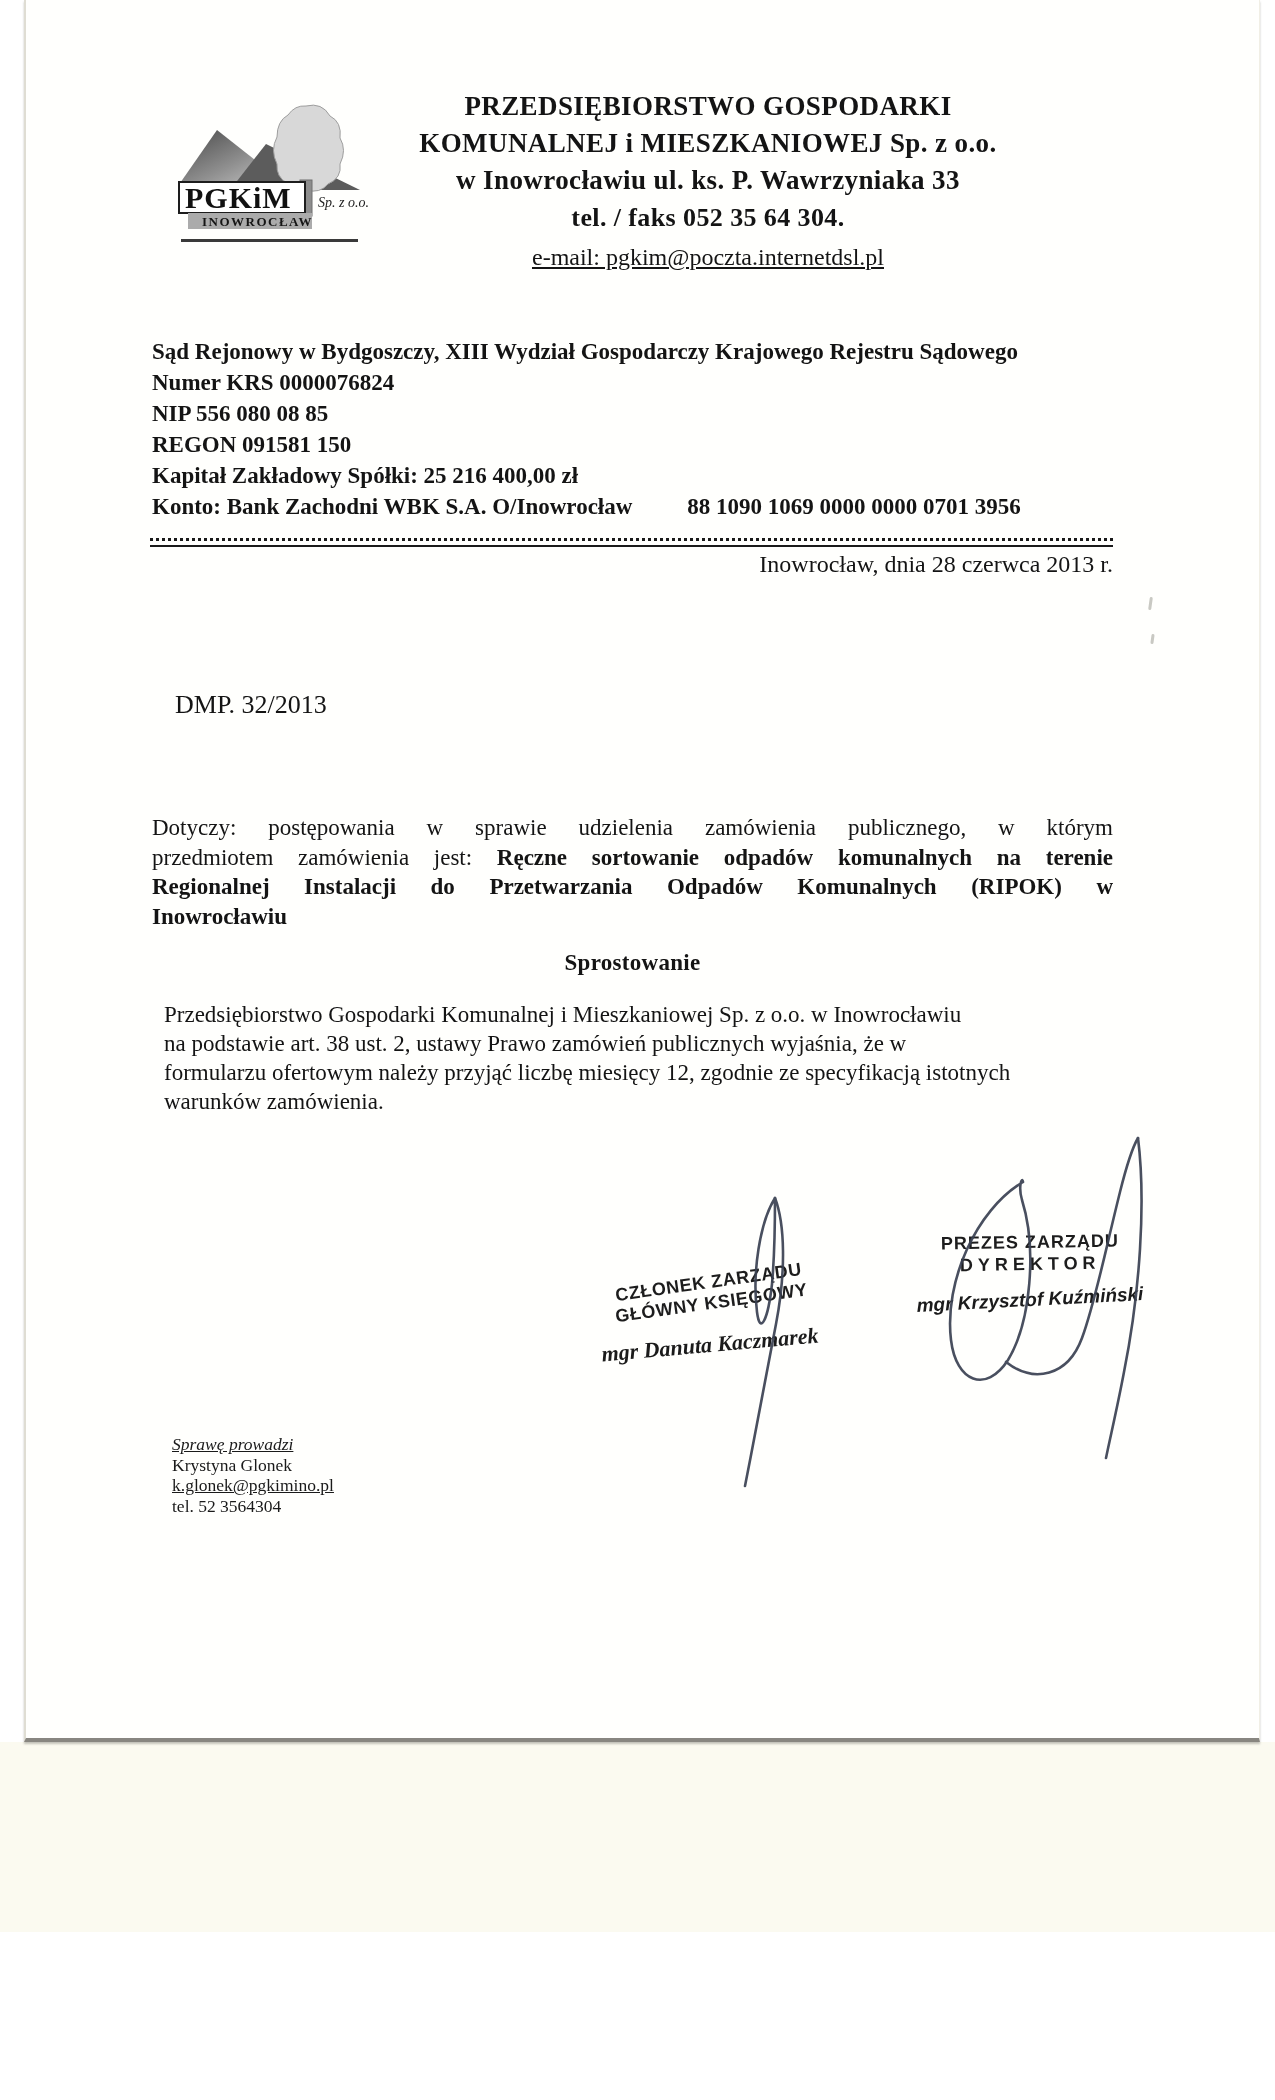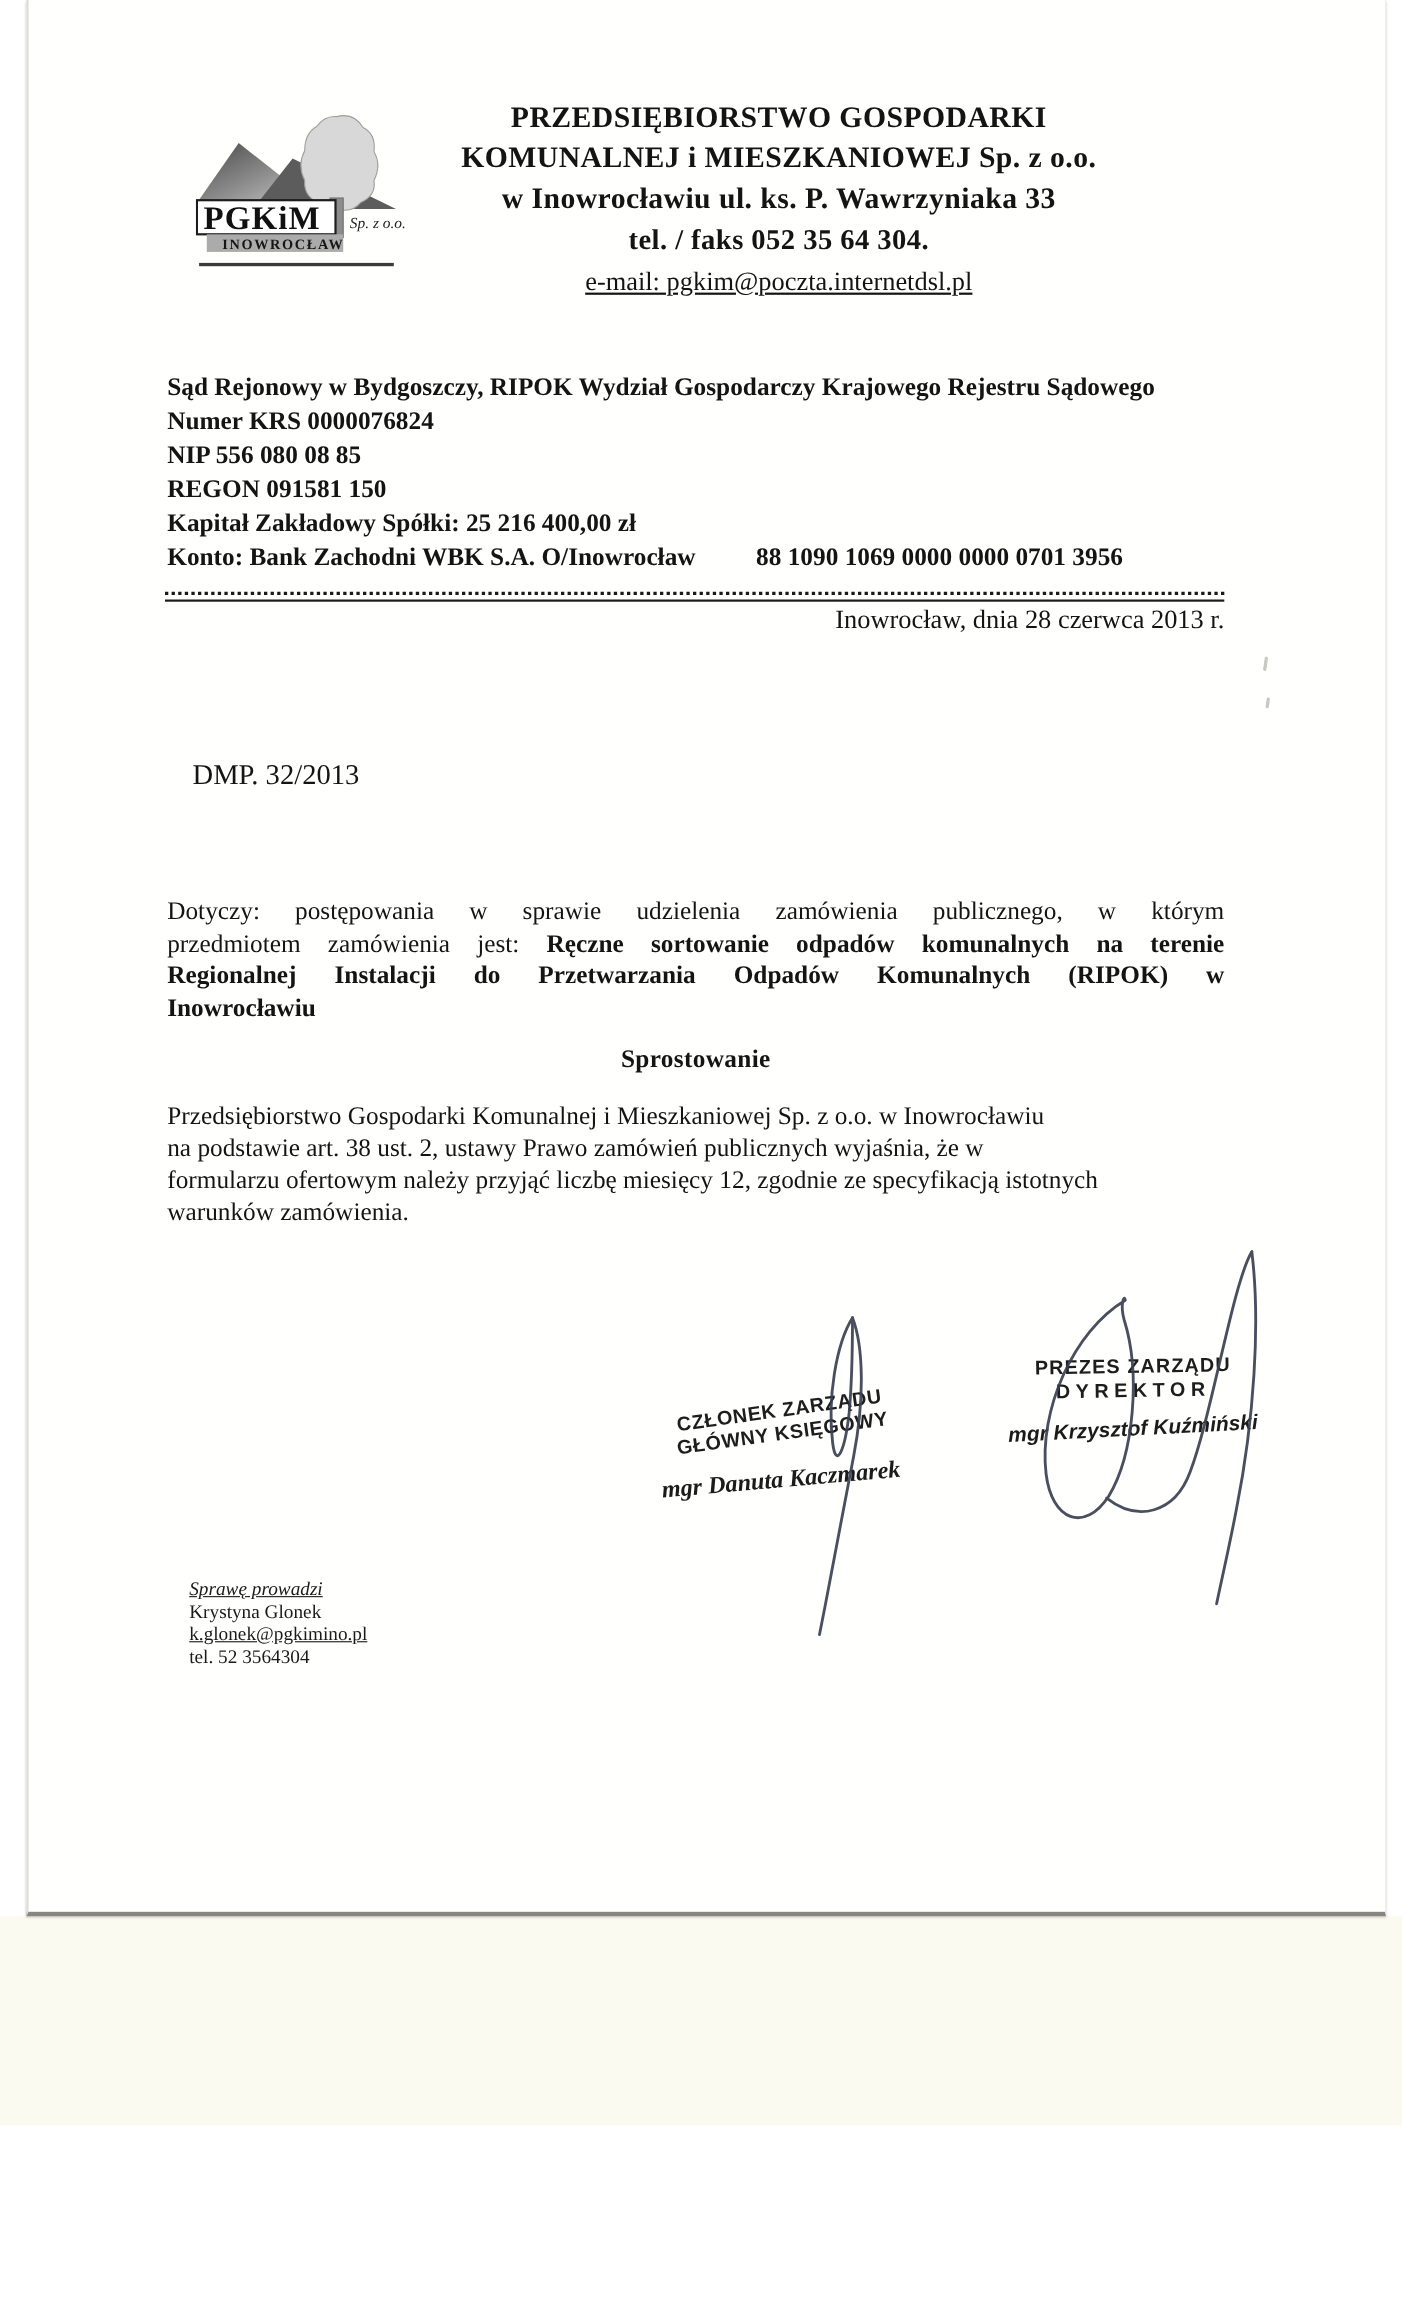--- a/index.html
+++ b/index.html
@@ -28,21 +28,21 @@
   .artifact{position:absolute;background:#c9c9c3;border-radius:2px;transform:rotate(8deg);}
   .a1{left:1149px;top:597px;width:3px;height:13px;}
   .a2{left:1151px;top:634px;width:3px;height:10px;}
   
   .refnum{position:absolute;left:175px;top:690px;font-size:26px;font-weight:normal;white-space:nowrap;}
   .subject{position:absolute;left:152px;top:797px;width:961px;font-size:23px;line-height:29.5px;margin-top:16px;}
   .jline{text-align:justify;text-align-last:justify;}
   .subject .b{font-weight:bold;}
   .heading{position:absolute;left:152px;top:950px;width:961px;text-align:center;
            font-size:23px;font-weight:bold;letter-spacing:.3px;}
-  .para{position:absolute;left:152px;top:1000px;width:980px;font-size:23px;line-height:29px;}
+  .para{position:absolute;left:164px;top:1000px;width:980px;font-size:23px;line-height:29px;}
   .para .row{white-space:nowrap;}
   
   .stamp{position:absolute;font-family:"Liberation Sans",sans-serif;font-weight:bold;color:#1d1d1d;text-align:center;}
   .stamp-left{left:590px;top:1272px;width:240px;font-size:18px;line-height:21px;letter-spacing:.6px;
               transform:rotate(-8deg);}
   .name-left{position:absolute;left:580px;top:1332px;width:260px;text-align:center;
              font-family:"Liberation Serif",serif;font-style:italic;font-weight:bold;font-size:22px;
              transform:rotate(-5deg);color:#1b1b1b;}
   .stamp-right{left:925px;top:1231px;width:210px;font-size:18px;line-height:22px;letter-spacing:1px;
                transform:rotate(-1deg);}
@@ -87,21 +87,21 @@
 
   <div class="head-block">
     <div class="head-line">PRZEDSIĘBIORSTWO GOSPODARKI</div>
     <div class="head-line">KOMUNALNEJ i MIESZKANIOWEJ Sp. z o.o.</div>
     <div class="head-line">w Inowrocławiu ul. ks. P. Wawrzyniaka 33</div>
     <div class="head-line tel">tel. / faks 052 35 64 304.</div>
     <div class="head-email">e-mail: pgkim@poczta.internetdsl.pl</div>
   </div>
 
   <div class="registry">
-    <div class="row">Sąd Rejonowy w Bydgoszczy, RIPOK Wydział Gospodarczy Krajowego Rejestru Sądowego</div>
+    <div class="row">Sąd Rejonowy w Bydgoszczy, XIII Wydział Gospodarczy Krajowego Rejestru Sądowego</div>
     <div class="row">Numer KRS 0000076824</div>
     <div class="row">NIP 556 080 08 85</div>
     <div class="row">REGON 091581 150</div>
     <div class="row">Kapitał Zakładowy Spółki: 25 216 400,00 zł</div>
     <div class="row">
       <span>Konto: Bank Zachodni WBK S.A. O/Inowrocław</span><span class="acct-number">88 1090 1069 0000 0000 0701 3956</span>
     </div>
   </div>
 
   <div class="dotline"></div>

